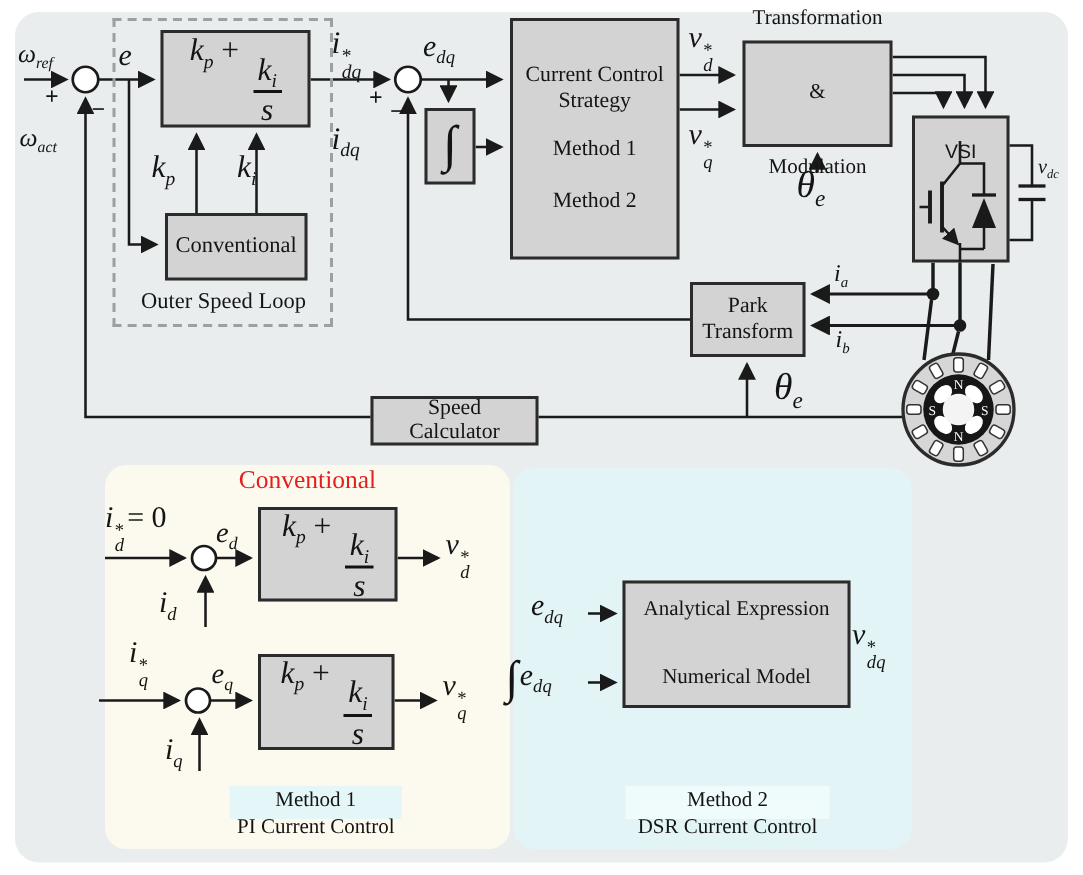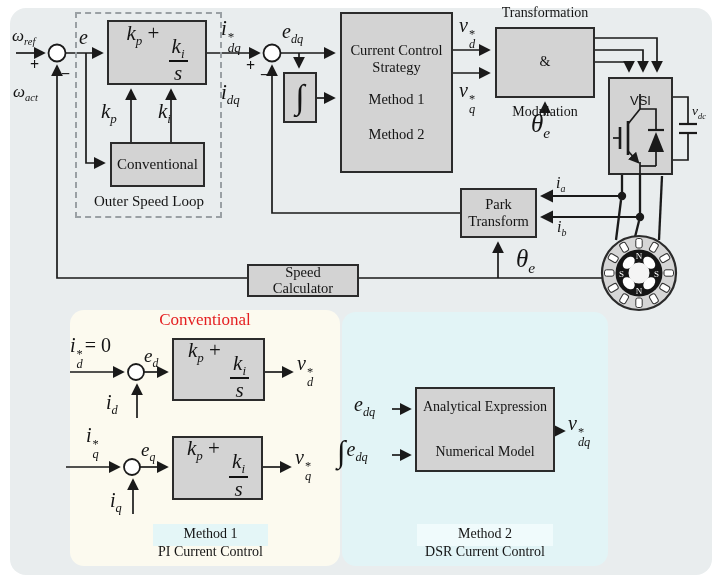--- a/index.html
+++ b/index.html
@@ -148,21 +148,21 @@
           <span class="fn"><i>k</i><sub><i>i</i></sub></span>
           <span class="fd"><i>s</i></span>
         </span></span>
   </div>
   <div class="blk formula" style="left:172px;top:436px;width:91px;height:64px;">
     <span><i>k</i><sub><i>p</i></sub> + <span class="frac">
           <span class="fn"><i>k</i><sub><i>i</i></sub></span>
           <span class="fd"><i>s</i></span>
         </span></span>
   </div>
-  <div class="blk" style="left:415px;top:387px;width:140px;height:85px;font-size:14px;gap:28px;">
+  <div class="blk" style="left:415px;top:387px;width:152px;height:85px;font-size:14px;gap:28px;">
     <span>Analytical Expression</span>
     <span>Numerical Model</span>
   </div>
 
   <svg class="layer" id="over" width="722" height="583">
     <defs>
       <marker id="ah2" viewBox="0 0 10 10" refX="8" refY="5" markerWidth="6.5" markerHeight="6.5" orient="auto-start-reverse">
         <path d="M0,0 L10,5 L0,10 z" fill="#1a1a1a"></path>
       </marker>
     </defs>

